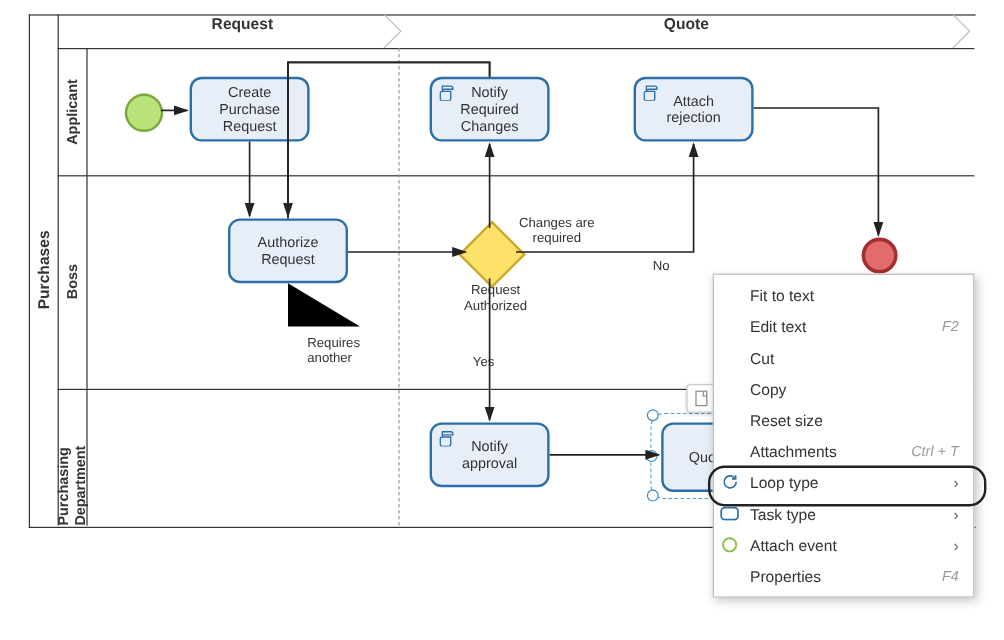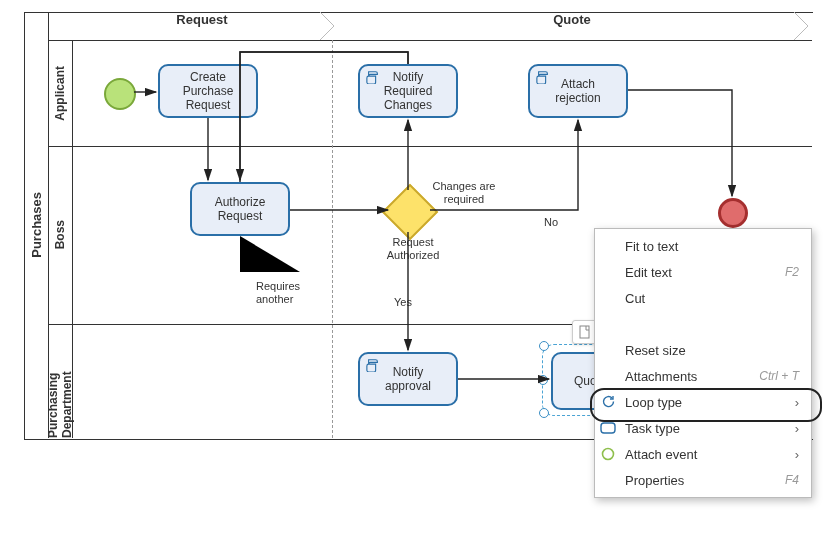--- a/index.html
+++ b/index.html
@@ -170,20 +170,21 @@
       <span class="ctx-icon"></span>
       <span class="ctx-label">Edit text</span>
       <span class="ctx-shortcut">F2</span>
     </div>
     <div class="ctx-item">
       <span class="ctx-icon"></span>
       <span class="ctx-label">Cut</span>
     </div>
     <div class="ctx-item">
       <span class="ctx-icon"></span>
+      <span class="ctx-label">Copy</span>
     </div>
     <div class="ctx-item">
       <span class="ctx-icon"></span>
       <span class="ctx-label">Reset size</span>
     </div>
     <div class="ctx-item">
       <span class="ctx-icon"></span>
       <span class="ctx-label">Attachments</span>
       <span class="ctx-shortcut">Ctrl + T</span>
     </div>

